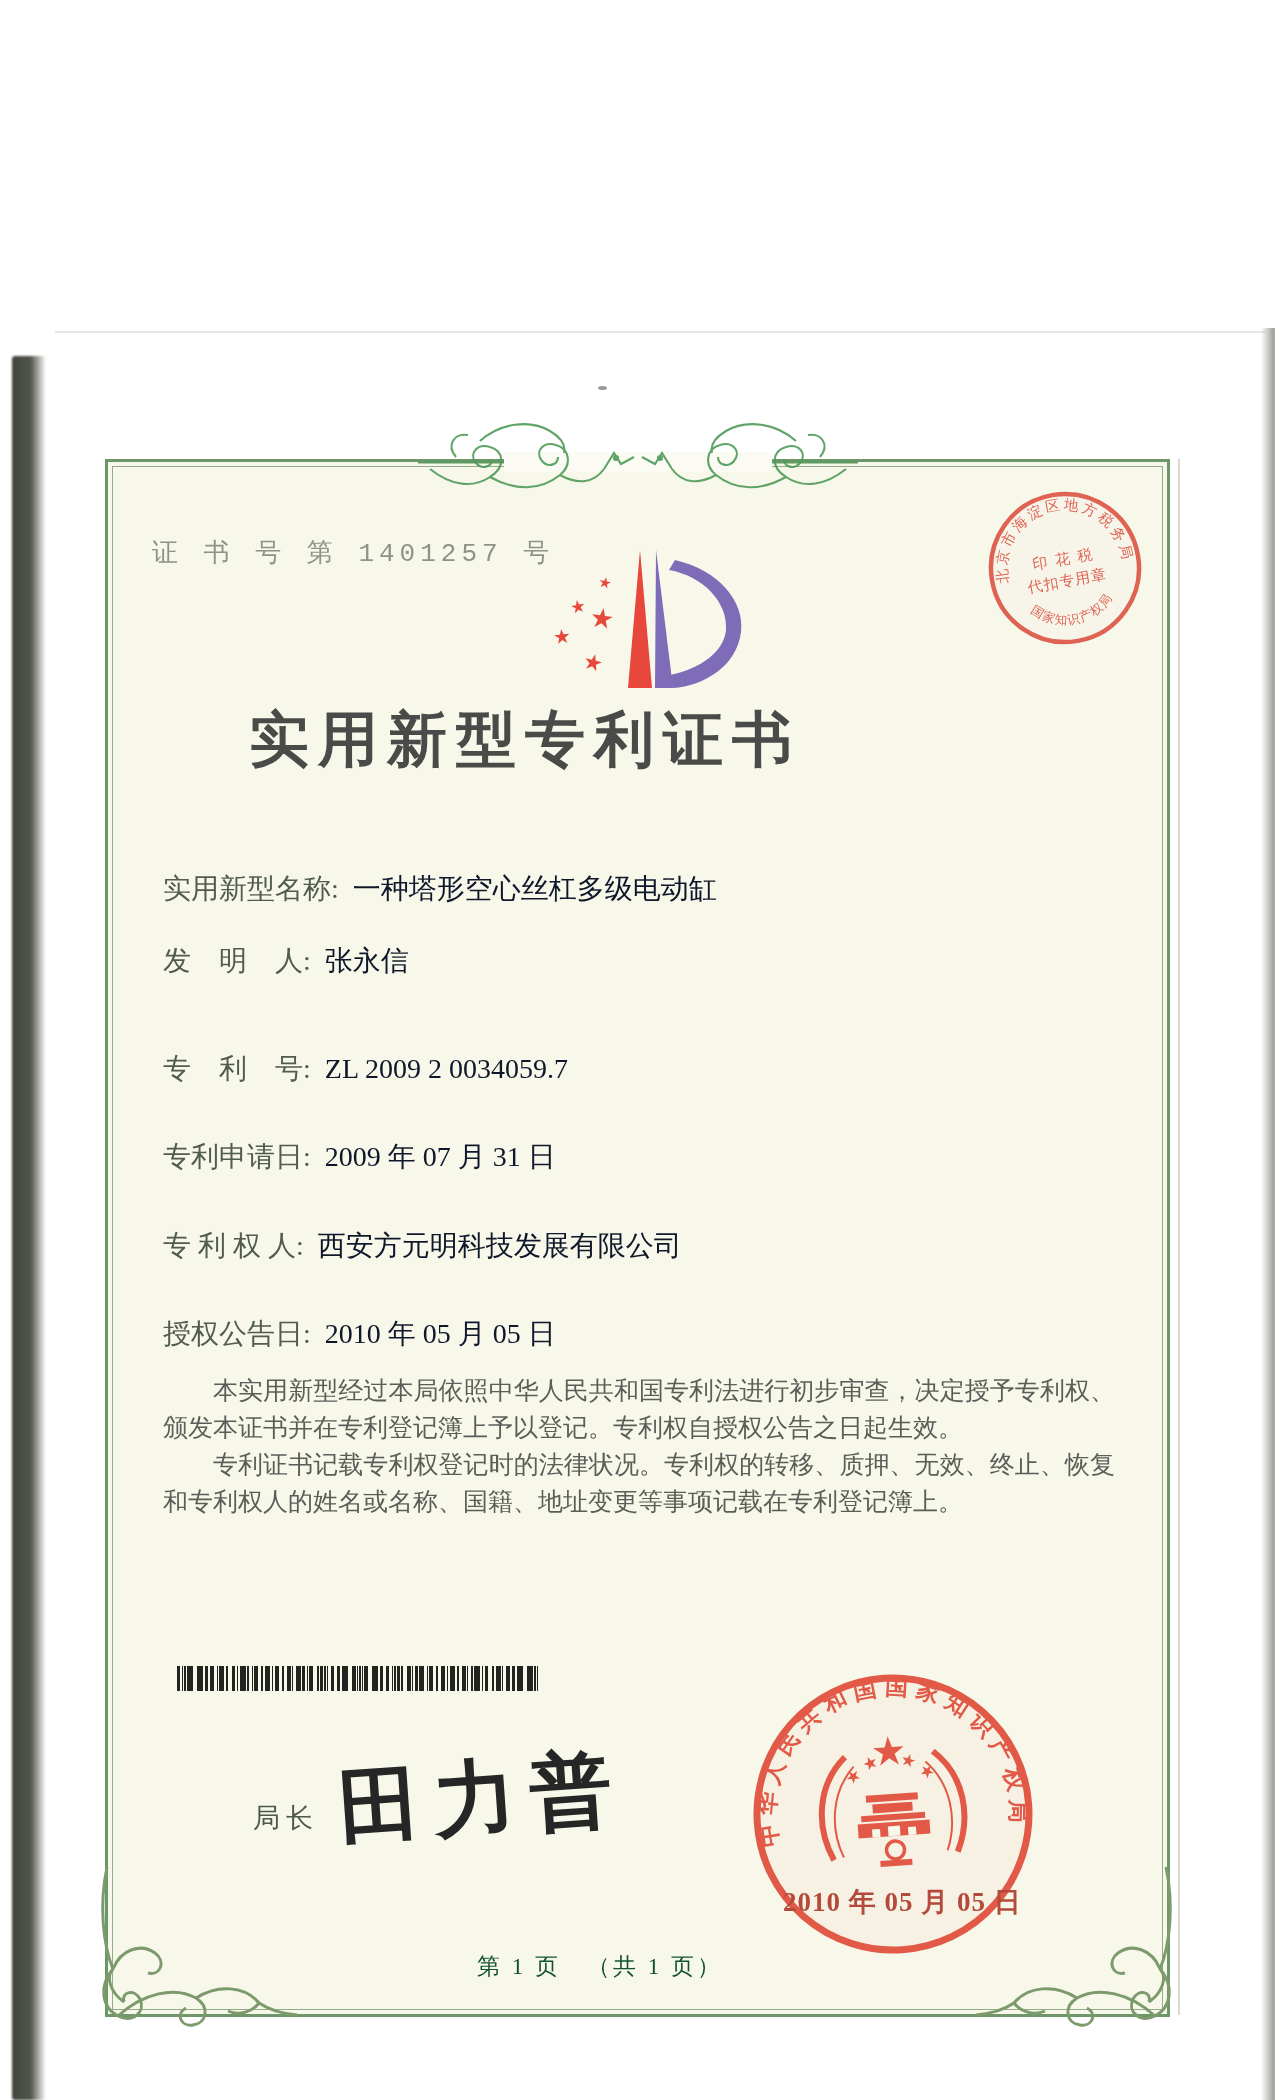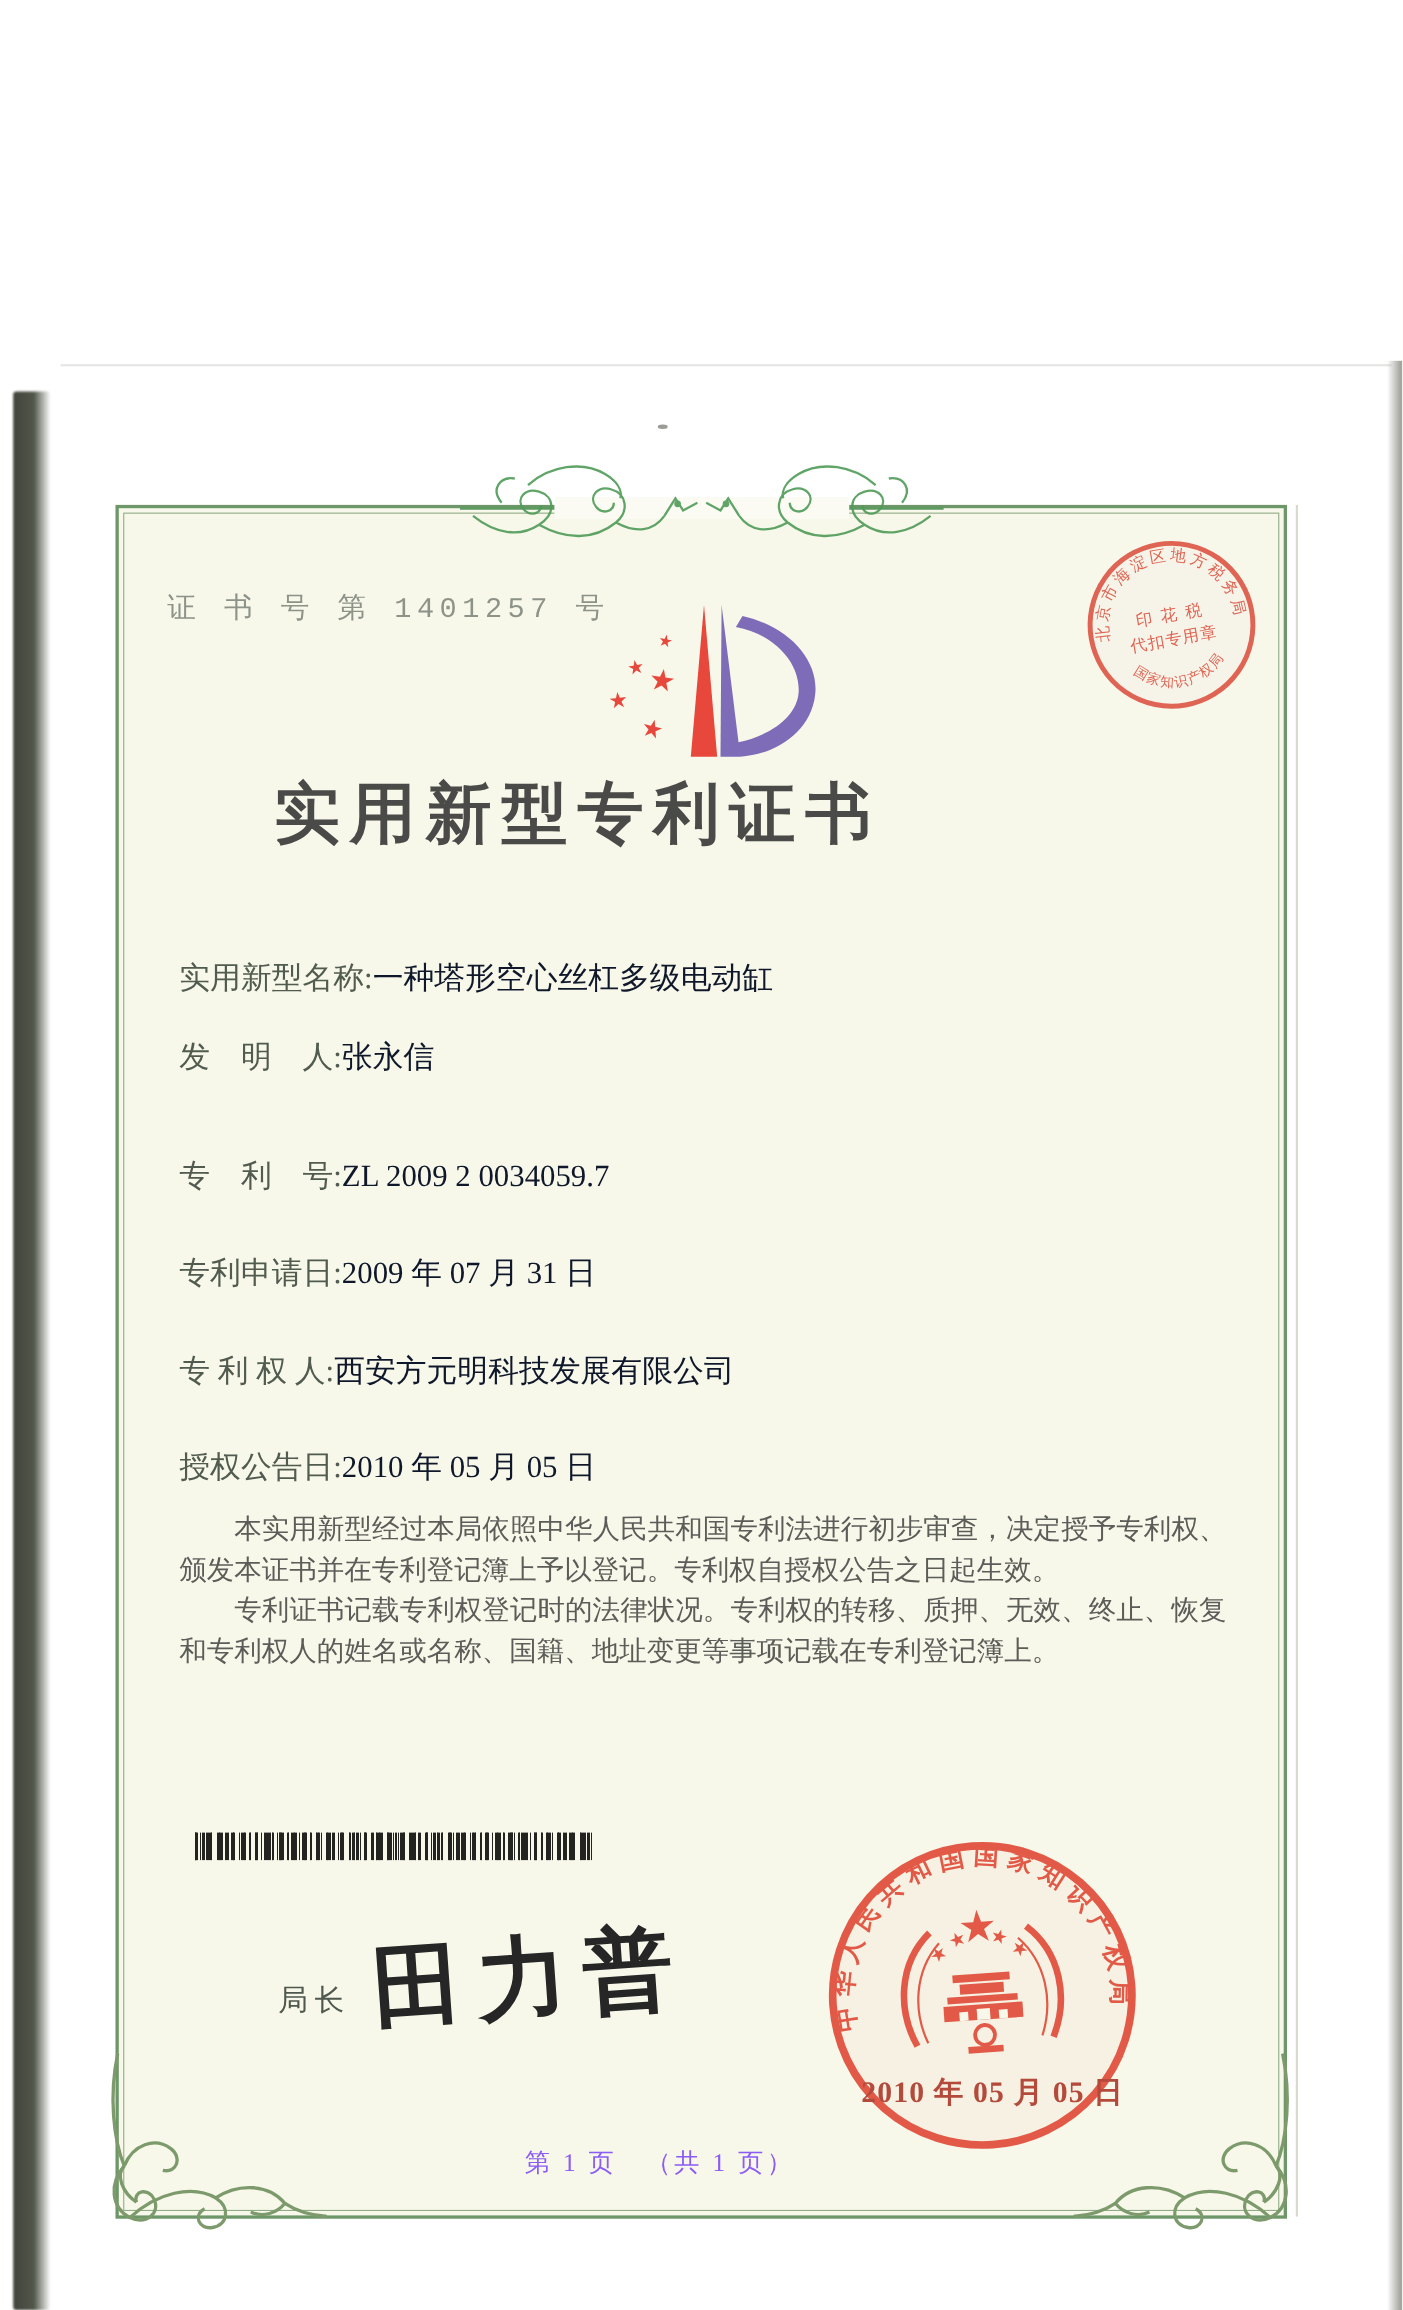--- a/index.html
+++ b/index.html
@@ -21,42 +21,42 @@
     border:3px solid #6d9768;background:#f7f8ea;}
   .frame-inner{position:absolute;inset:4px;border:1px solid #92ac88;pointer-events:none;}
 
   .ornament{position:absolute;}
 
   
   .cert-no{position:absolute;left:152px;top:535px;font-size:26px;letter-spacing:5px;color:#8e938a;font-family:Liberation Mono, monospace;}
   .title{position:absolute;left:0;top:700px;width:1050px;text-align:center;font-size:60px;
     font-weight:600;letter-spacing:9px;color:#4a4a48;}
   .field{position:absolute;left:163px;font-size:28px;color:#515b4f;white-space:nowrap;}
-  .field .lbl{margin-right:0;}
+  .field .lbl{margin-right:14px;}
   .field .val{color:#0f172a;}
   .f0{top:870px}.f1{top:942px}.f2{top:1050px}.f3{top:1138px}.f4{top:1227px}.f5{top:1315px}
 
   .body-text{position:absolute;left:163px;top:1372px;width:952px;font-size:25px;line-height:37px;
     color:#5c5c58;text-align:justify;}
   .body-text p{margin:0;text-indent:2em;}
 
   .barcode{position:absolute;left:177px;top:1666px;width:362px;height:25px;
     background-image:
       repeating-linear-gradient(90deg,#23231f 0 2px,transparent 2px 7px),
       repeating-linear-gradient(90deg,#23231f 0 3px,transparent 3px 11px),
       repeating-linear-gradient(90deg,#23231f 0 1px,transparent 1px 5px);}
 
   .director-label{position:absolute;left:253px;top:1800px;font-size:27px;letter-spacing:6px;color:#4f584e;text-align:center;}
   .signature{position:absolute;left:338px;top:1744px;font-size:82px;font-weight:700;color:#262626;
     letter-spacing:14px;transform:rotate(-4deg);white-space:nowrap;}
 
   .issue-date{position:absolute;left:783px;top:1884px;font-size:27px;letter-spacing:1px;
     color:#b34a3b;font-weight:600;z-index:6;white-space:nowrap;}
   .footer{position:absolute;left:250px;top:1951px;width:700px;text-align:center;font-size:23px;
-    letter-spacing:3px;color:#8b5cf6;}
+    letter-spacing:3px;color:#14532d;}
 
   .seal-tax{position:absolute;left:980px;top:483px;z-index:5;}
   .seal-office{position:absolute;left:748px;top:1669px;z-index:5;}
   .logo{position:absolute;left:552px;top:540px;}
   .dragons{position:absolute;left:418px;top:405px;}
   .corner-l{position:absolute;left:91px;top:1865px;}
   .corner-r{position:absolute;left:972px;top:1865px;transform:scaleX(-1);}
 </style>
 </head>
 <body>

